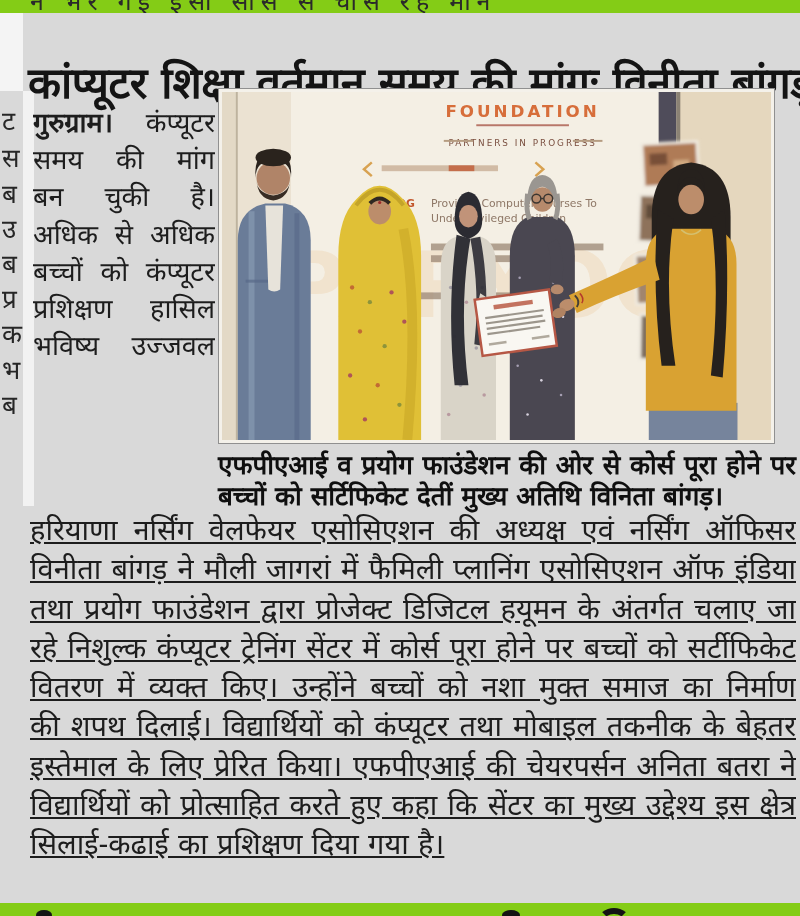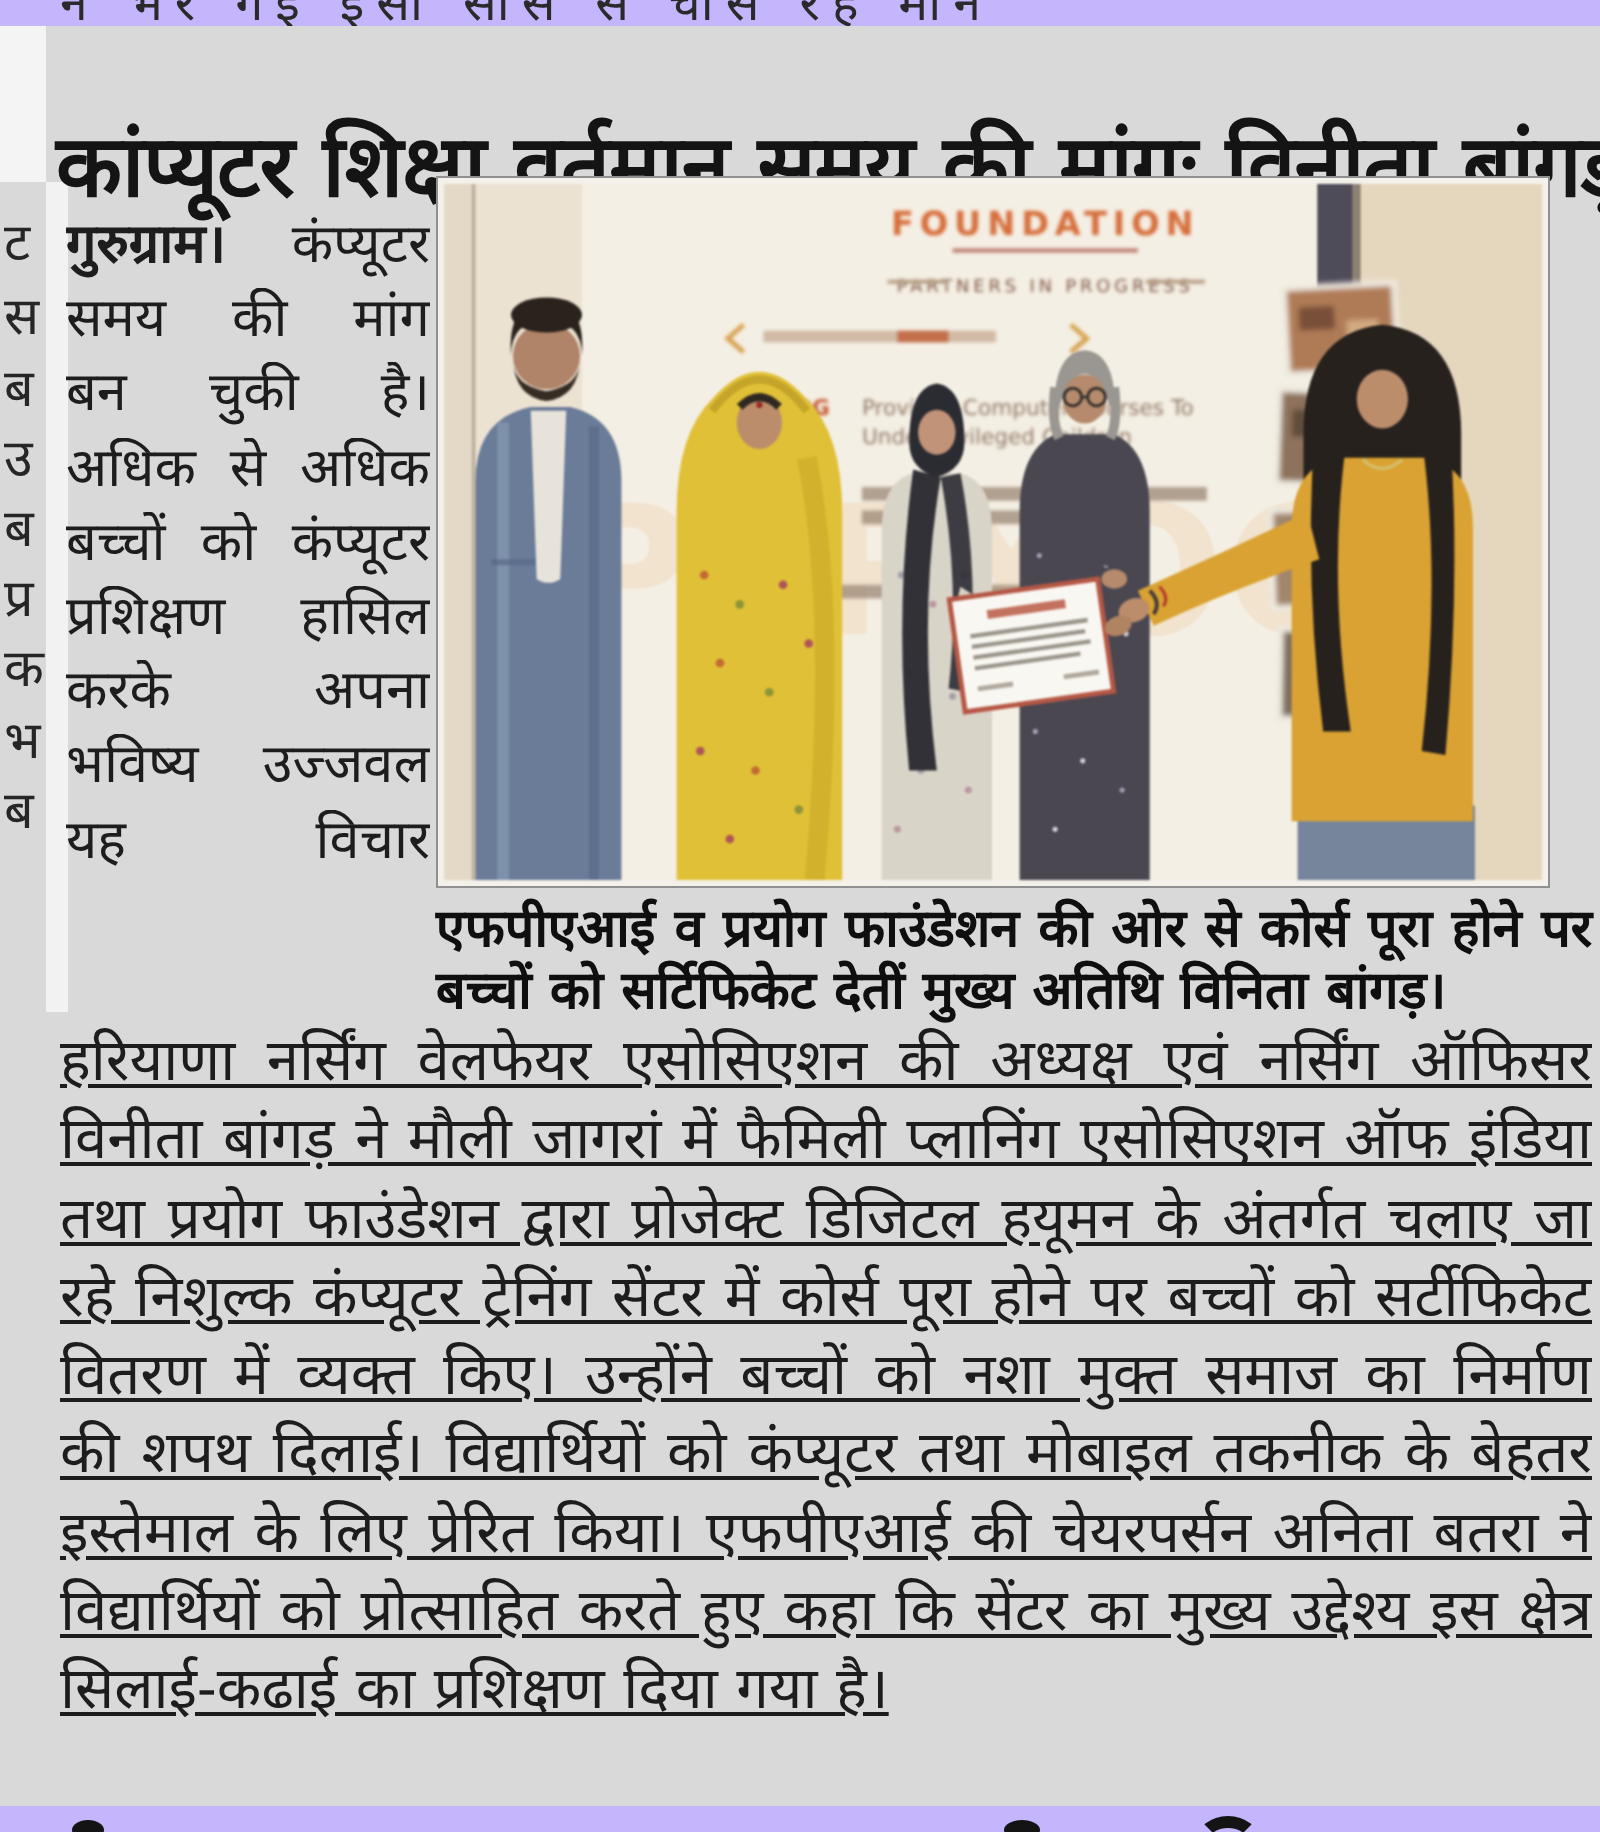--- a/index.html
+++ b/index.html
@@ -1,21 +1,21 @@
 <!DOCTYPE html>
 <html><head>
 <meta charset="utf-8">
 <style>
   html,body{margin:0;padding:0;}
   body{
     width:800px;height:916px;position:relative;overflow:hidden;
     background:#fbfbfb;
     font-family:"DejaVu Serif","Liberation Serif",serif;
   }
-  .strip{position:absolute;left:0;width:800px;background:#c4b5fd;overflow:hidden;}
+  .strip{position:absolute;left:0;width:800px;background:#84cc16;overflow:hidden;}
   .strip-top{top:0;height:13px;}
   .strip-bottom{top:903px;height:13px;}
   .clip-line{position:absolute;left:30px;top:-17px;font-size:25px;color:#2a2a2a;white-space:nowrap;letter-spacing:6px;}
   .paper{
     position:absolute;left:0;top:13px;width:800px;height:890px;
     background:#d9d9d9;overflow:hidden;
   }
   .white-block-a{position:absolute;left:0;top:0;width:23px;height:78px;background:#f4f4f4;}
   .white-gutter{position:absolute;left:23px;top:78px;width:11px;height:415px;background:#f2f2f2;}
   .sliver-letter{position:absolute;left:2px;width:22px;height:34px;overflow:hidden;font-size:26px;color:#262626;}
@@ -72,23 +72,21 @@
 
   <h1 class="headline">कांप्यूटर शिक्षा वर्तमान समय की मांगः विनीता बांगड़</h1>
 
   <div class="lead-col">
     <div class="lead-line"><b>गुरुग्राम।</b> <span>कंप्यूटर</span></div>
     <div class="lead-line">समय की मांग</div>
     <div class="lead-line">बन चुकी है।</div>
     <div class="lead-line">अधिक से अधिक</div>
     <div class="lead-line">बच्चों को कंप्यूटर</div>
     <div class="lead-line">प्रशिक्षण हासिल</div>
-    <div class="lead-line">करके अपना</div>
     <div class="lead-line">भविष्य उज्जवल</div>
-    <div class="lead-line">यह विचार</div>
   </div>
 
   <div class="photo-frame">
     <svg viewBox="0 0 557 356" preserveAspectRatio="none">
       <defs>
         <filter id="soft">
             <feGaussianBlur stdDeviation="0.8"></feGaussianBlur>
           </filter>
         <filter id="softer">
             <feGaussianBlur stdDeviation="1.4"></feGaussianBlur>

